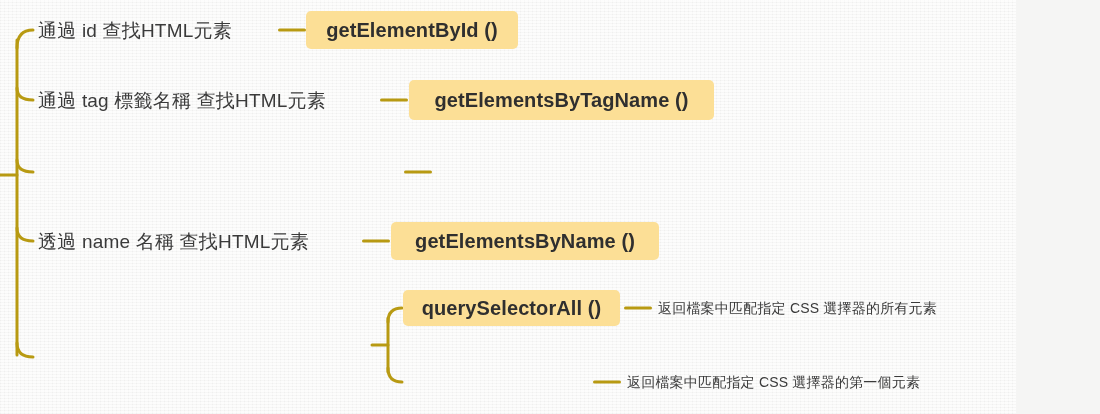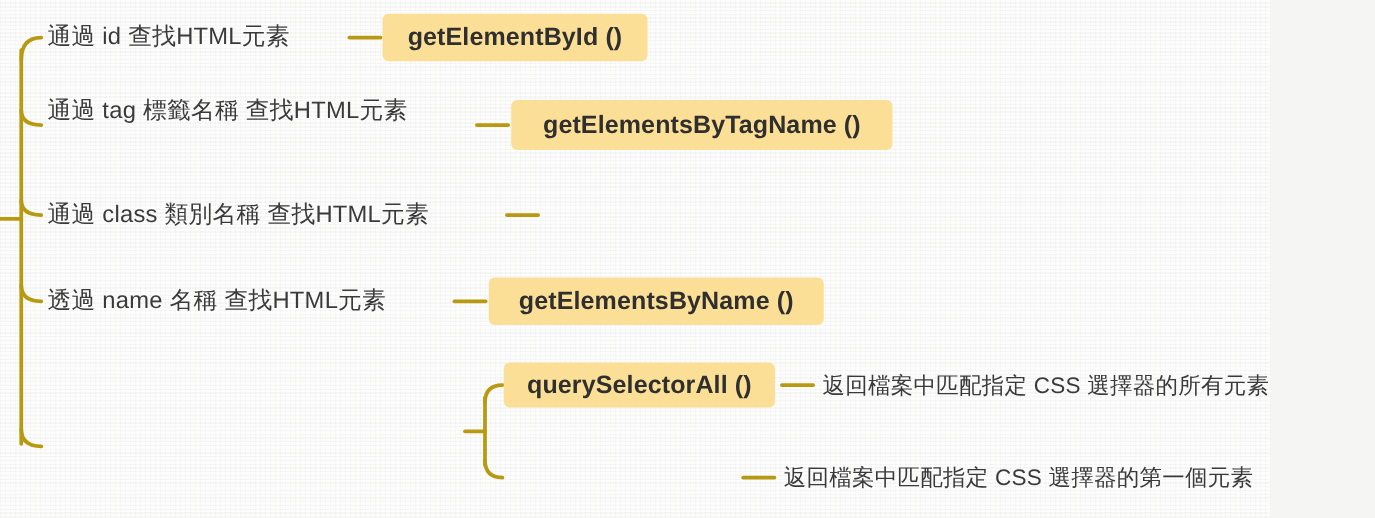--- a/index.html
+++ b/index.html
@@ -46,21 +46,21 @@
     color: #3a3a3a;
     font-size: 19px;
     line-height: 1;
     letter-spacing: 0.2px;
     transform: translateY(-50%);
   }
   .desc-label {
     position: absolute;
     white-space: nowrap;
     color: #3a3a3a;
-    font-size: 18px;
+    font-size: 14px;
     line-height: 1;
     letter-spacing: 0.2px;
     transform: translateY(-50%);
   }
   .badge {
     position: absolute;
     display: flex;
     align-items: center;
     justify-content: center;
     white-space: nowrap;
@@ -109,25 +109,24 @@
       <path d="M 388,318 L 388,372"></path>
       <path d="M 388,322 Q 388,308 402,308"></path>
       <path d="M 388,368 Q 388,382 402,382"></path>
     </g>
   </svg>
 
   <div class="node-label" style="left:38px; top:30px;">通過 id 查找HTML元素</div>
   <div class="connector" style="left:278px; top:30px; width:28px;"></div>
   <div class="badge" style="left:306px; top:30px; width:212px; height:38px;">getElementById ()</div>
 
-  <div class="node-label" style="left:38px; top:89px;">通過 tag 標籤名稱 查找HTML元素</div>
+  <div class="node-label" style="left:38px; top:100px;">通過 tag 標籤名稱 查找HTML元素</div>
   <div class="connector" style="left:380px; top:100px; width:28px;"></div>
   <div class="badge" style="left:409px; top:100px; width:305px; height:40px;">getElementsByTagName ()</div>
 
-  <div class="node-label" style="left:38px; top:172px;">通過 class 類別名稱 查找HTML元素</div>
   <div class="connector" style="left:404px; top:172px; width:28px;"></div>
 
   <div class="node-label" style="left:38px; top:241px;">透過 name 名稱 查找HTML元素</div>
   <div class="connector" style="left:362px; top:241px; width:28px;"></div>
   <div class="badge" style="left:391px; top:241px; width:268px; height:38px;">getElementsByName ()</div>
 
 
   <div class="badge" style="left:403px; top:308px; width:217px; height:36px;">querySelectorAll ()</div>
   <div class="connector" style="left:624px; top:308px; width:28px;"></div>
   <div class="desc-label" style="left:658px; top:308px;">返回檔案中匹配指定 CSS 選擇器的所有元素</div>

